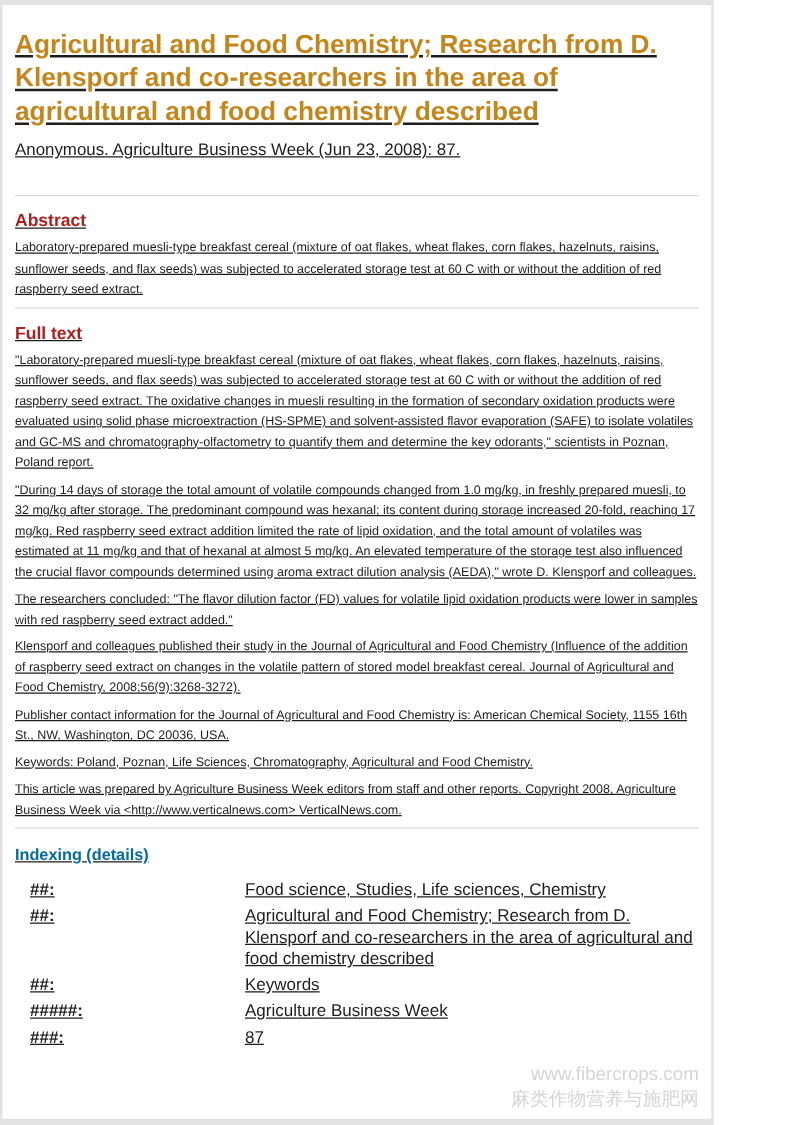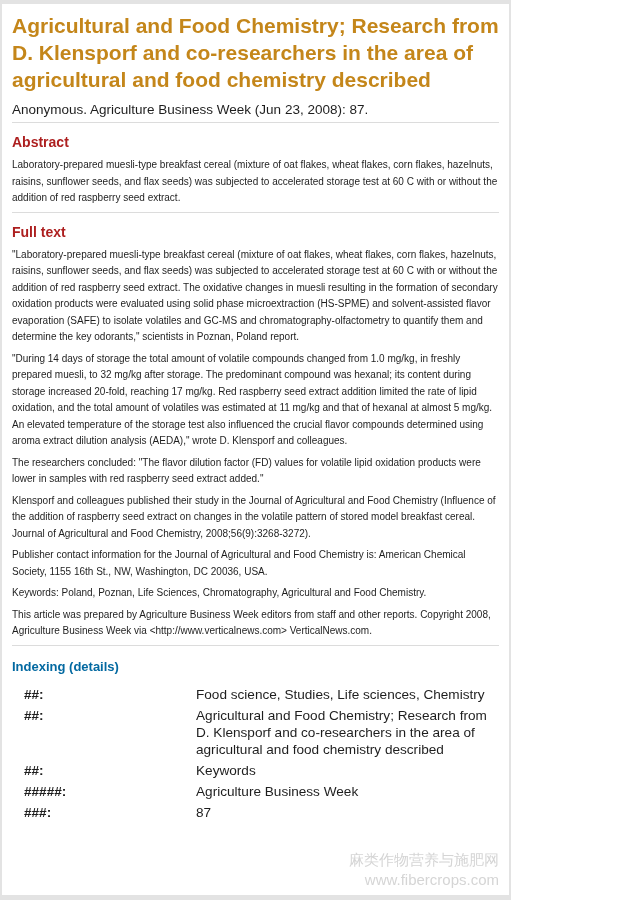--- a/index.html
+++ b/index.html
@@ -1,40 +1,41 @@
 <!DOCTYPE html>
 <html style="--title: #c4861a; --heading: #ad1f1f; --body: #1e1e1e; --divider: #dcdcdc; --watermark: #d5d5d5;"><head>
 <meta charset="utf-8">
 <style>
   html, body { margin:0; padding:0; background:#ffffff; }
   body { width:640px; height:900px; font-family:"Liberation Sans", sans-serif; }
 
   .page {
     box-sizing:border-box;
-    width:511px; height:900px;
+    width:571px; height:900px;
     border-left:2px solid #e3e3e3;
     border-right:2px solid #e3e3e3;
     border-top:4px solid #e3e3e3;
     border-bottom:5px solid #e3e3e3;
-    padding:6px 10px;
+    padding:16px 10px;
     position:relative;
     overflow:hidden;
     color:var(--body, #1e1e1e);
+    text-decoration:underline;
   }
 
   .title {
     font-size:21px; line-height:27px; font-weight:bold;
     color:var(--title, #c4861a);
     margin:2px 0 8px 0;
   }
 
   .byline {
     font-size:13.5px; line-height:17px;
     color:var(--body, #1e1e1e);
-    margin:0 0 4px 0;
+    margin:0 0 28px 0;
   }
 
   .divider {
     border:none;
     border-top:1px solid var(--divider, #dcdcdc);
     margin:0;
   }
 
   .sec-heading {
     font-size:14px; line-height:20px; font-weight:bold;
@@ -123,17 +124,17 @@
       <span class="idx-label">#####:</span>
       <span class="idx-value">Agriculture Business Week</span>
     </div>
     <div class="idx-row">
       <span class="idx-label">###:</span>
       <span class="idx-value">87</span>
     </div>
   </section>
 
   <div class="watermark">
+    <div>www.fibercrops.com</div>
     <div>麻类作物营养与施肥网</div>
-    <div>www.fibercrops.com</div>
   </div>
 
 </div>
 
 </body></html>

